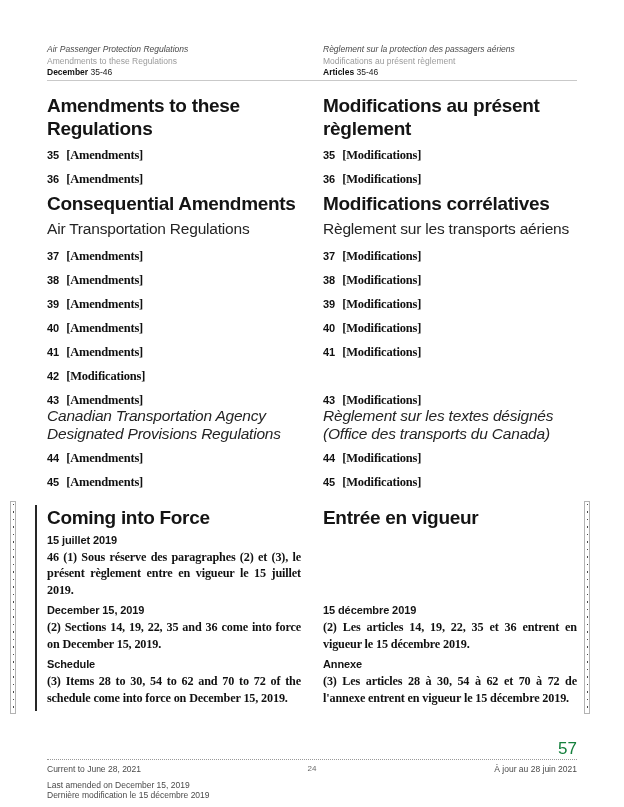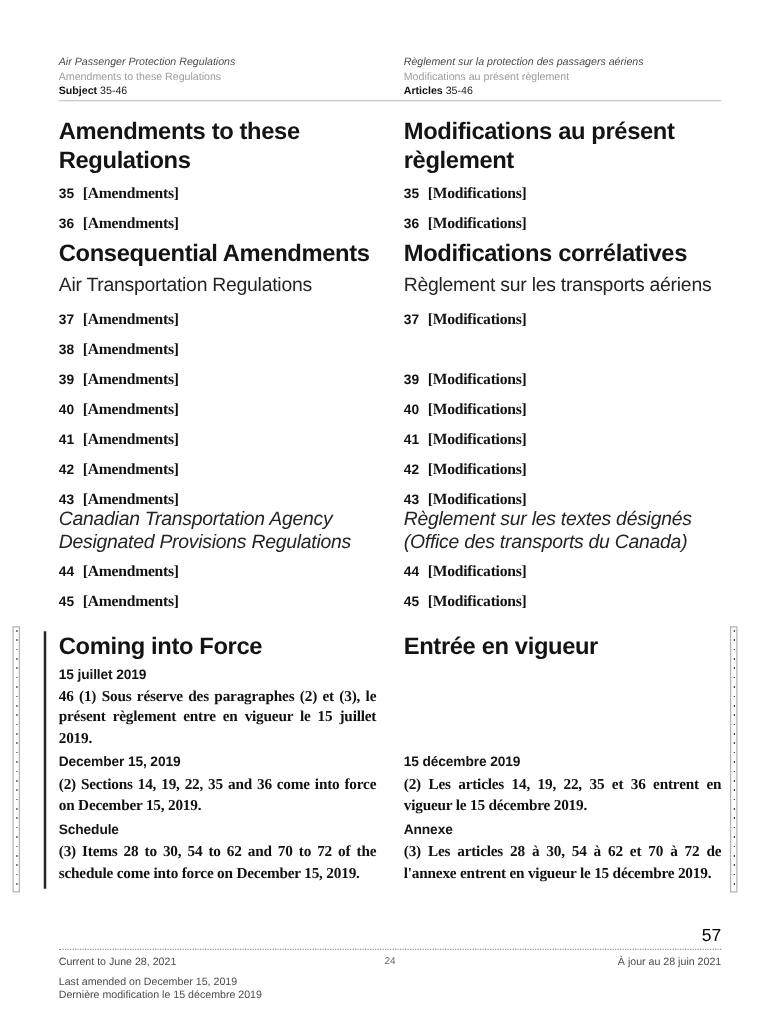--- a/index.html
+++ b/index.html
@@ -58,21 +58,21 @@
     background-size:1px calc(100% - 4px);
     background-position:50% 2px;
     background-repeat:no-repeat;
   }
   .change-strip.left { left:10px; }
   .change-strip.right { left:584px; }
   .change-bar { position:absolute; left:35px; top:505px; width:1.5px; height:206px; background:#262626; }
 
   
   .footer { position:absolute; left:47px; right:47px; top:741px; }
-  .page-num { text-align:right; font-size:14px; line-height:15px; color:#000000; }
+  .page-num { text-align:right; font-size:17px; line-height:15px; color:#15803d; }
   .foot-rule { border:0; border-top:1px dotted #999999; margin-top:3px; }
   .foot-top { position:relative; margin-top:4px; font-size:8.5px; color:#4a4a4a;
               display:flex; justify-content:space-between; }
   .sheet-num { position:absolute; left:50%; transform:translateX(-50%); font-size:8px; color:#6a6a6a; }
   .foot-bottom { display:flex; justify-content:space-between; font-size:8.5px; color:#4a4a4a; margin-top:6px;flex-direction:column; }
 </style>
 </head>
 <body>
 
 <div class="page">
@@ -80,21 +80,21 @@
   <div class="change-strip left"></div>
   <div class="change-strip right"></div>
   <div class="change-bar"></div>
 
   <div class="content">
 
     <div class="runhead cols">
       <div>
         <div class="rh-title">Air Passenger Protection Regulations</div>
         <div class="rh-sub">Amendments to these Regulations</div>
-        <div class="rh-range"><span class="b">Subject</span> <span>35-46</span></div>
+        <div class="rh-range"><span class="b">December</span> <span>35-46</span></div>
       </div>
       <div>
         <div class="rh-title">Règlement sur la protection des passagers aériens</div>
         <div class="rh-sub">Modifications au présent règlement</div>
         <div class="rh-range"><span class="b">Articles</span> <span>35-46</span></div>
       </div>
     </div>
     <hr class="head-rule">
 
     <div class="cols band-h1">
@@ -120,35 +120,35 @@
       <div class="sub-title">Air Transportation Regulations</div>
       <div class="sub-title">Règlement sur les transports aériens</div>
     </div>
 
     <div class="cols band-item-b">
       <p class="toc-row"><span class="sec-num">37</span><span class="sec-lbl">[Amendments]</span></p>
       <p class="toc-row"><span class="sec-num">37</span><span class="sec-lbl">[Modifications]</span></p>
     </div>
     <div class="cols band-item">
       <p class="toc-row"><span class="sec-num">38</span><span class="sec-lbl">[Amendments]</span></p>
+      <p class="toc-row"><span class="sec-num">38</span><span class="sec-lbl">[Modifications]</span></p>
     </div>
     <div class="cols band-item">
       <p class="toc-row"><span class="sec-num">39</span><span class="sec-lbl">[Amendments]</span></p>
       <p class="toc-row"><span class="sec-num">39</span><span class="sec-lbl">[Modifications]</span></p>
     </div>
     <div class="cols band-item">
       <p class="toc-row"><span class="sec-num">40</span><span class="sec-lbl">[Amendments]</span></p>
       <p class="toc-row"><span class="sec-num">40</span><span class="sec-lbl">[Modifications]</span></p>
     </div>
     <div class="cols band-item">
       <p class="toc-row"><span class="sec-num">41</span><span class="sec-lbl">[Amendments]</span></p>
       <p class="toc-row"><span class="sec-num">41</span><span class="sec-lbl">[Modifications]</span></p>
     </div>
     <div class="cols band-item">
-      <p class="toc-row"><span class="sec-num">42</span><span class="sec-lbl">[Amendments]</span></p>
       <p class="toc-row"><span class="sec-num">42</span><span class="sec-lbl">[Modifications]</span></p>
     </div>
     <div class="cols band-item">
       <p class="toc-row"><span class="sec-num">43</span><span class="sec-lbl">[Amendments]</span></p>
       <p class="toc-row"><span class="sec-num">43</span><span class="sec-lbl">[Modifications]</span></p>
     </div>
 
     <div class="cols band-sub2">
       <div class="sub-title">Canadian Transportation Agency Designated Provisions Regulations</div>
       <div class="sub-title">Règlement sur les textes désignés (Office des transports du Canada)</div>

